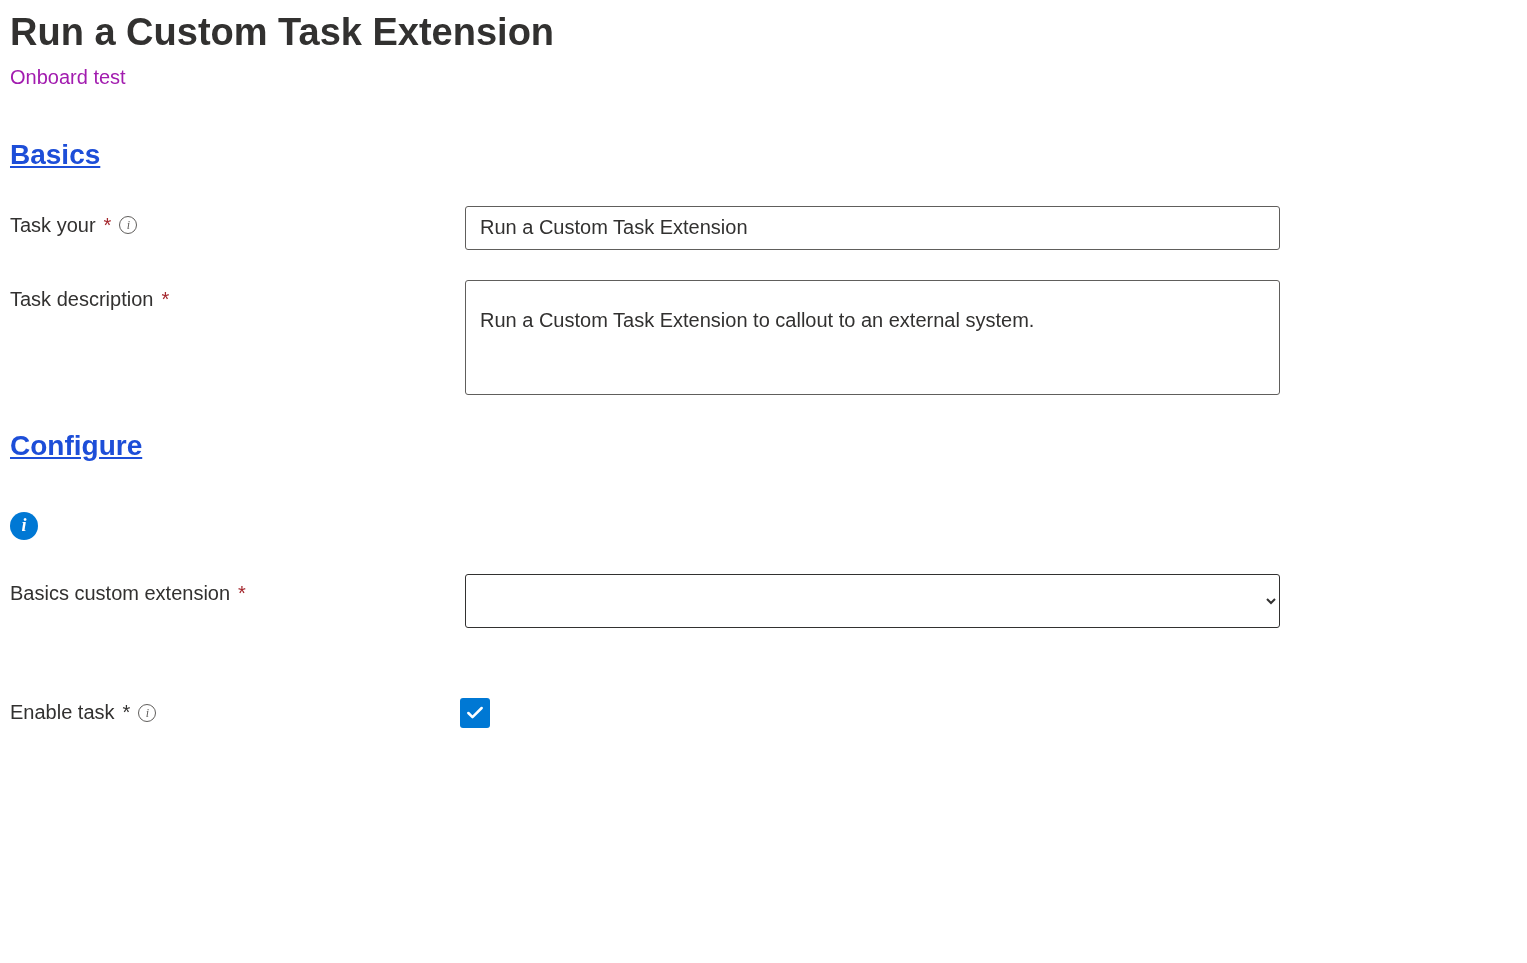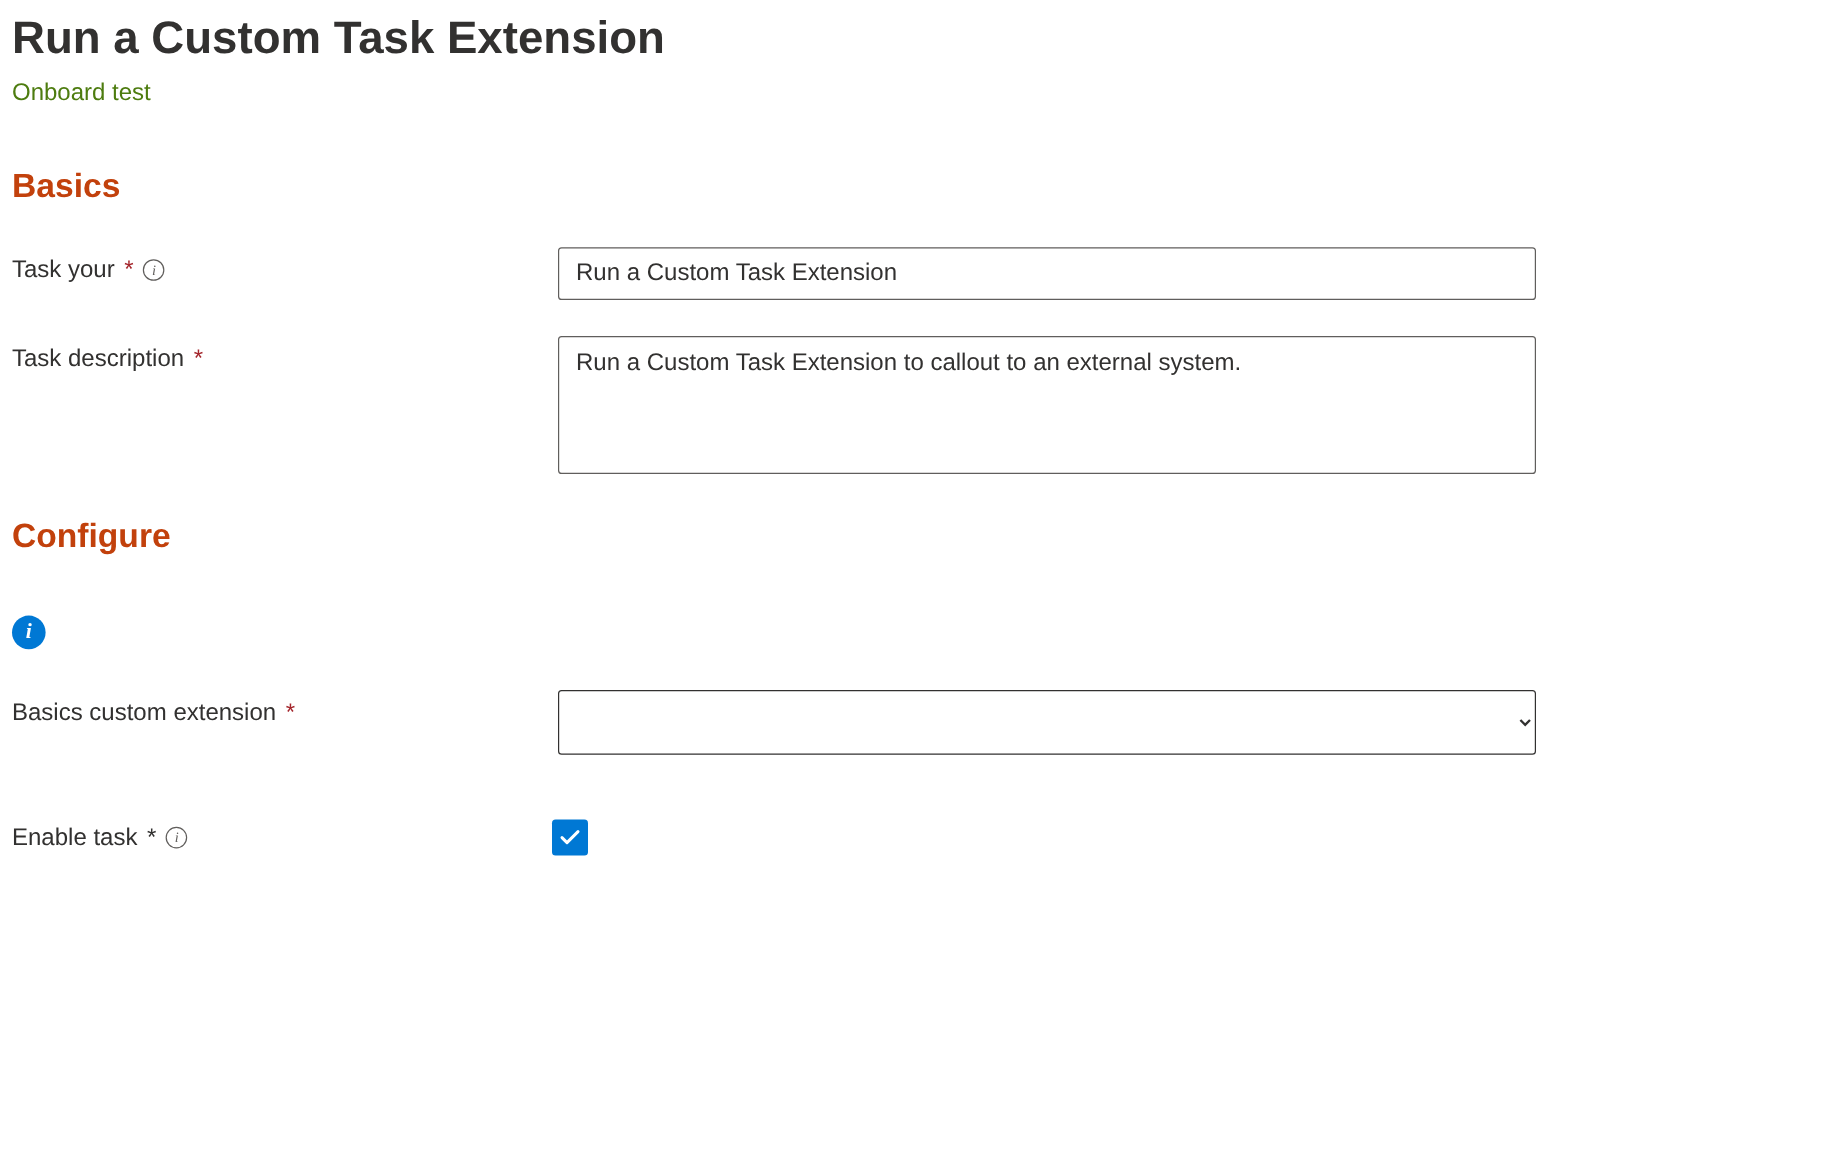--- a/index.html
+++ b/index.html
@@ -16,30 +16,31 @@
       width: 1527px;
     }
     .page-title {
       font-size: 38px;
       font-weight: 600;
       color: #323130;
       line-height: 1.2;
     }
     .page-subtitle {
       font-size: 20px;
-      color: #4d7c0f;
+      color: #a21caf;
       margin-top: 10px;
       font-weight: 400;
     }
     .section-heading {
       font-size: 28px;
       font-weight: 600;
-      color: #c2410c;
+      color: #1d4ed8;
       margin-top: 50px;
       margin-bottom: 35px;
+      text-decoration: underline;
     }
     .form-row {
       display: flex;
       align-items: flex-start;
       margin-bottom: 30px;
     }
     .form-label-cell {
       width: 455px;
       display: flex;
       align-items: center;
@@ -78,21 +79,21 @@
       font-size: 20px;
       font-family: inherit;
       color: #323130;
       background: #ffffff;
     }
     textarea.text-area {
       width: 100%;
       height: 115px;
       border: 1px solid #605e5c;
       border-radius: 3px;
-      padding: 10px 14px;
+      padding: 28px 14px;
       font-size: 20px;
       font-family: inherit;
       color: #323130;
       background: #ffffff;
       resize: none;
     }
     select.select-input {
       width: 100%;
       height: 54px;
       border: 1px solid #323130;
@@ -137,21 +138,21 @@
       border-radius: 3px;
       cursor: pointer;
     }
     .checkbox-wrap svg {
       width: 20px;
       height: 20px;
     }
     .enable-row {
       display: flex;
       align-items: center;
-      margin-top: 54px;
+      margin-top: 70px;
     }
     .enable-label-cell {
       width: 450px;
       display: flex;
       align-items: center;
       gap: 8px;
       font-size: 20px;
       color: #323130;
     }
   </style>

